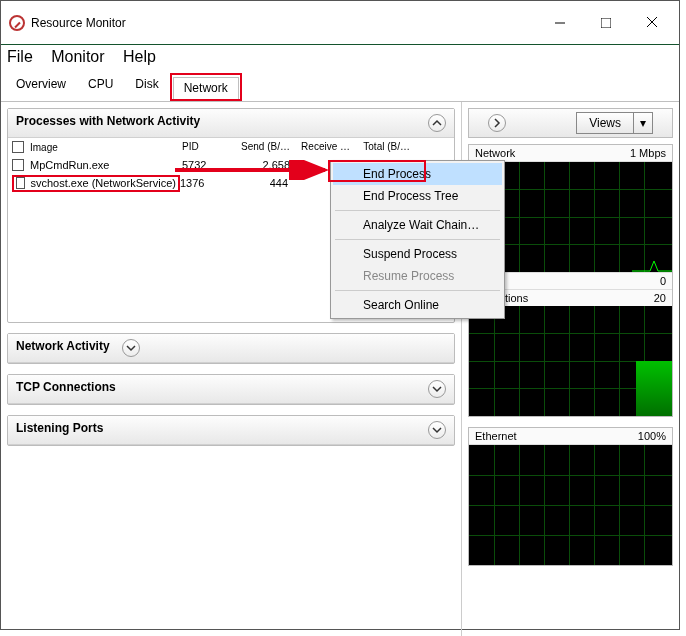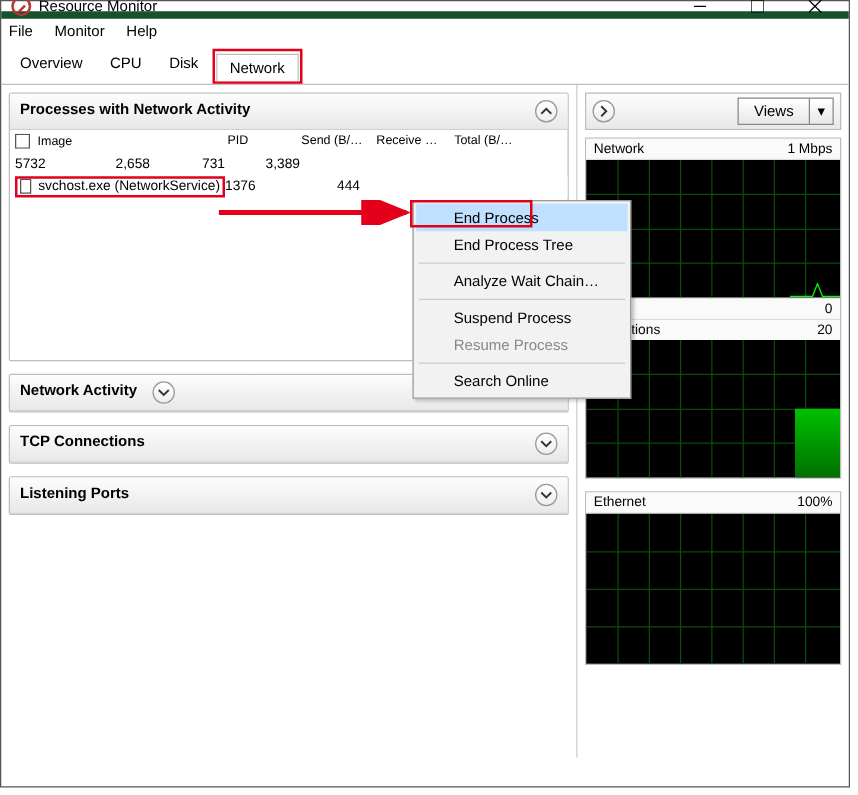--- a/index.html
+++ b/index.html
@@ -1,24 +1,24 @@
 <!DOCTYPE html>
 <html><head>
 <meta charset="utf-8">
 <style>
   * { box-sizing: border-box; }
   body { margin:0; font-family:"Segoe UI",Tahoma,sans-serif; font-size:12px; background:#fff; color:#000; width:686px; height:636px; overflow:hidden; position:relative; }
   .window { width:680px; height:630px; border:1px solid #555; background:#fff; }
-  .titlebar { display:flex; align-items:center; height:14px; padding:0 4px; border-bottom:6px solid #14532d; }
+  .titlebar { display:flex; align-items:center; height:44px; padding:0 4px; border-bottom:1px solid #14532d; }
   .app-icon { width:16px; height:16px; border-radius:50%; border:2px solid #b33; display:inline-block; margin:0 6px 0 4px; position:relative; }
   .app-icon::after { content:""; position:absolute; left:3px; top:7px; width:7px; height:2px; background:#b33; transform:rotate(-45deg); }
   .title { flex:1; font-size:12px; }
   .winbtns { display:flex; }
   .winbtn { width:46px; height:30px; display:flex; align-items:center; justify-content:center; font-size:13px; color:#000; }
-  .menubar { padding:3px 6px; font-size:12px; }
+  .menubar { padding:3px 6px; font-size:16px; }
   .menubar span { margin-right:14px; }
   .tabs { border-bottom:1px solid #bfbfbf; padding:0 4px; }
   .tabs-inner { display:flex; padding-top:4px; }
   .tab { padding:3px 10px 4px; border:1px solid transparent; border-bottom:none; font-size:12px; position:relative; }
   .tab.active { border-color:#bfbfbf; background:#fff; top:1px; }
   .hl { border:2px solid #e3001b; }
   .hl-tab { padding:1px; display:inline-block; }
   .content { display:flex; height:calc(100% - 90px); }
   .leftpane { width:460px; padding:6px; }
   .rightpane { flex:1; padding:6px; border-left:1px solid #ccc; }
@@ -42,21 +42,21 @@
   .lg-sq { width:12px; height:12px; border:1px solid #999; display:inline-block; }
   .lg-green { background:#0a0; }
   .lg-blue { background:#06c; }
   .ctxmenu { position:absolute; left:330px; top:160px; width:175px; background:#f2f2f2; border:1px solid #999; box-shadow:2px 2px 3px rgba(0,0,0,0.25); padding:2px; font-size:12px; z-index:50; }
   .ctx-item { padding:4px 10px 4px 30px; }
   .ctx-item.hover { background:#bfe0ff; }
   .ctx-item.disabled { color:#888; }
   .ctx-sep { border-top:1px solid #ccc; margin:3px 2px; }
   .ctx-hl { position:absolute; left:328px; top:160px; width:98px; height:22px; border:2px solid #e3001b; z-index:60; pointer-events:none; }
   .arrow { position:absolute; left:175px; top:160px; width:170px; height:20px; z-index:40; pointer-events:none; }
-  .rp-hdr { display:flex; align-items:center; border:1px solid #bcbcbc; background:linear-gradient(#fdfdfd,#e8e8e8); padding:3px 5px; margin-bottom:6px; }
+  .rp-hdr { display:flex; align-items:center; border:1px solid #bcbcbc; background:linear-gradient(#fdfdfd,#e8e8e8); padding:3px 19px; margin-bottom:6px; }
   .views-btn { display:flex; align-items:center; border:1px solid #888; background:linear-gradient(#fff,#e8e8e8); font-size:12px; }
   .views-btn .lbl { padding:3px 12px; border-right:1px solid #888; }
   .views-btn .dd { padding:3px 6px; }
   .chart { border:1px solid #bcbcbc; margin-bottom:10px; }
   .chart-title { display:flex; justify-content:space-between; font-size:11px; padding:2px 6px; background:#fafafa; border-bottom:1px solid #ddd; }
   .chart-canvas { height:110px; background:#000; position:relative; overflow:hidden; }
   .chart-canvas.tall { height:120px; }
   .chart-grid .hl-line, .chart-grid .vl-line { position:absolute; background:#0a4d0a; }
   .chart-grid .hl-line { left:0; right:0; height:1px; }
   .chart-grid .vl-line { top:0; bottom:0; width:1px; }
@@ -124,20 +124,24 @@
           <div class="col-img">
               <span class="ck"></span>
               <span>Image</span>
             </div>
           <div class="col-pid">PID</div>
           <div class="col-send">Send (B/…</div>
           <div class="col-recv">Receive …</div>
           <div class="col-tot">Total (B/…</div>
         </div>
         <div class="grid-row">
+          <div class="col-img">
+              <span class="ck"></span>
+              <span>MpCmdRun.exe</span>
+            </div>
           <div class="col-pid">5732</div>
           <div class="col-send">2,658</div>
           <div class="col-recv">731</div>
           <div class="col-tot">3,389</div>
         </div>
         <div class="grid-row row-sel">
           <div class="row-hl col-img" style="width:168px">
               <span class="ck"></span>
               <span>svchost.exe (NetworkService)</span>
             </div>

